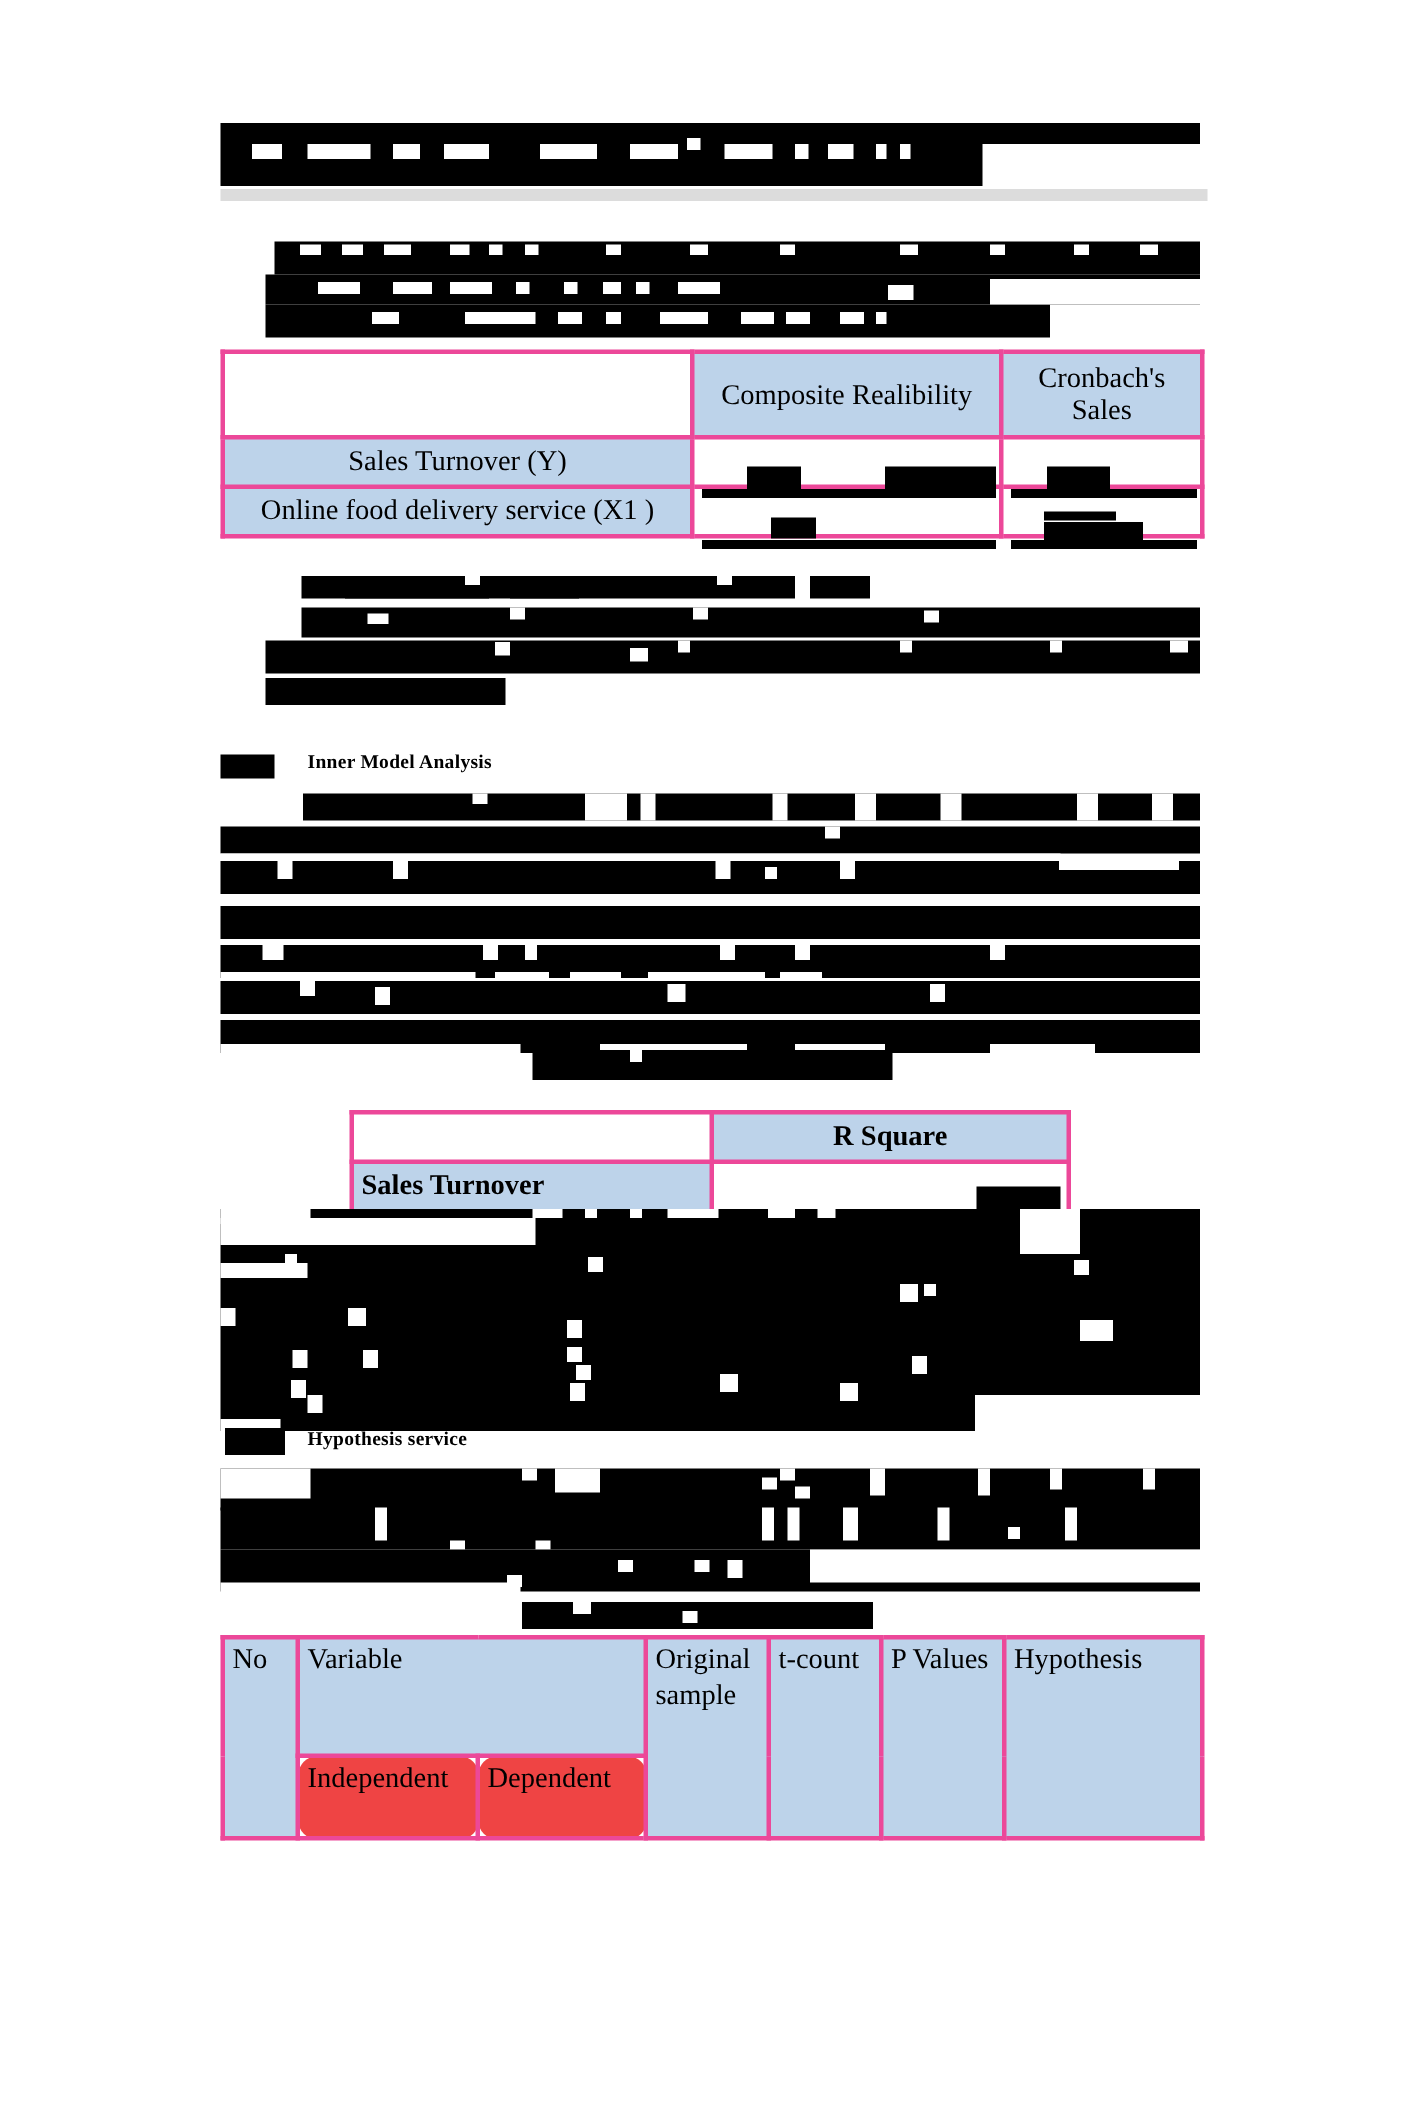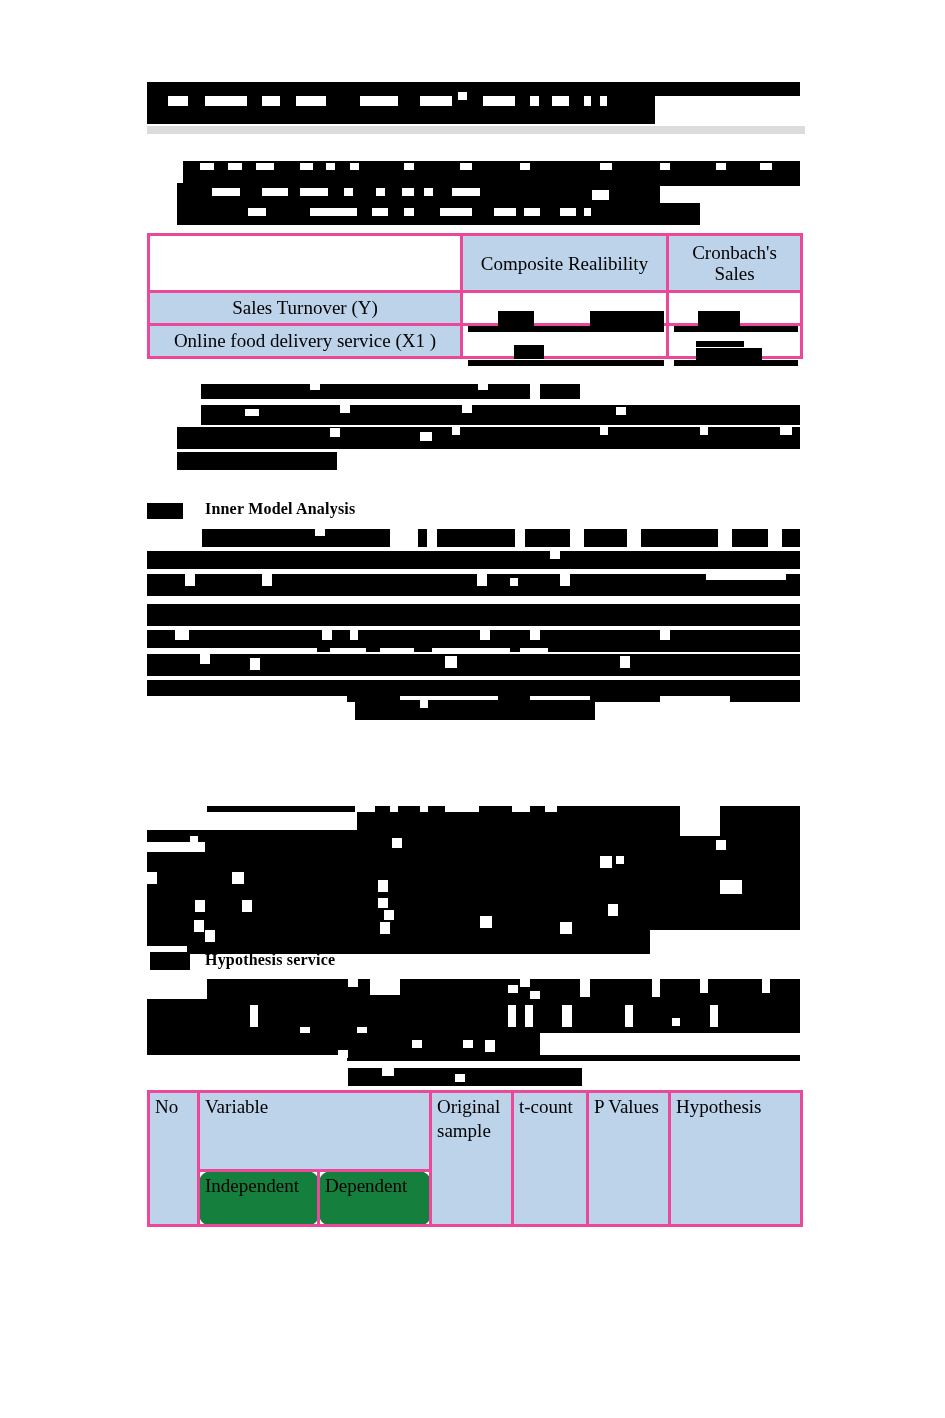--- a/index.html
+++ b/index.html
@@ -32,21 +32,21 @@
     top: 0;
     width: 945px;
     height: 1418px;
   }
 
   
   .heading {
     position: absolute;
     font-family: "Liberation Serif", "DejaVu Serif", serif;
     font-weight: bold;
-    font-size: 16px;
+    font-size: 13px;
     color: #000000;
     white-space: nowrap;
     letter-spacing: 0.2px;
   }
 
   
   table.doc {
     position: absolute;
     border-collapse: collapse;
     table-layout: fixed;
@@ -55,21 +55,21 @@
     color: #000000;
     background: #ffffff;
   }
   table.doc td, table.doc th {
     border: 3px solid #ec4899;
     padding: 2px 5px;
     vertical-align: middle;
     font-weight: normal;
   }
   .fill-blue { background: #bdd3ea; }
-  .fill-blue-lite { background: #15803d; border-radius: 12px; }
+  .fill-blue-lite { background: #ef4444; border-radius: 12px; }
   .fill-white { background: #ffffff; }
   .c { text-align: center; }
   .l { text-align: left; }
 
   
   #table-reliability { left: 147px; top: 233px; width: 653px; }
   #table-reliability td { height: 26px; }
   #table-reliability .hdr { height: 50px; line-height: 21px; }
 
   
@@ -301,20 +301,32 @@
 
   <div class="redact" style="left:355px; top:700px; width:240px; height:20px;"></div>
   <div class="redact" style="left:420px; top:700px; width:8px; height:8px; background:#fff;"></div>
 
   <table class="doc" id="table-rsquare">
     <colgroup>
       <col style="width:240px;">
       <col style="width:238px;">
     </colgroup>
     <tbody>
+      <tr>
+        <td class="fill-white c"></td>
+        <td class="fill-blue hdr c">R Square</td>
+      </tr>
+      <tr>
+        <td class="fill-blue l" style="font-weight:bold;">Sales Turnover</td>
+        <td class="fill-white">
+          <span class="cellwrap">
+            <i style="left:170px; top:0px; width:56px; height:22px;"></i>
+          </span>
+        </td>
+      </tr>
     </tbody>
   </table>
 
   <div class="redact" style="left:147px; top:806px; width:653px; height:148px;"></div>
 
   <div class="redact" style="left:147px; top:806px; width:60px; height:10px; background:#fff;"></div>
   <div class="redact" style="left:355px; top:806px; width:20px; height:6px; background:#fff;"></div>
   <div class="redact" style="left:390px; top:806px; width:8px; height:6px; background:#fff;"></div>
   <div class="redact" style="left:420px; top:806px; width:8px; height:6px; background:#fff;"></div>
   <div class="redact" style="left:445px; top:806px; width:34px; height:6px; background:#fff;"></div>

